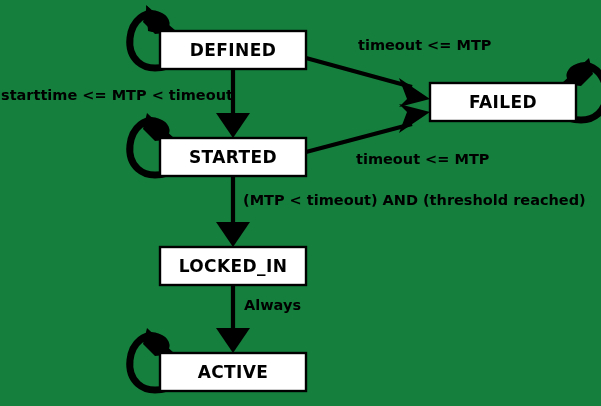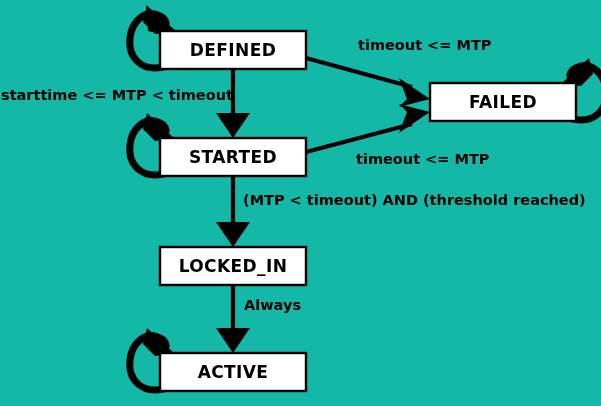--- a/index.html
+++ b/index.html
@@ -10,21 +10,21 @@
   body {
     width: 601px;
     height: 406px;
     font-family: "DejaVu Sans", sans-serif;
     overflow: hidden;
   }
   #diagram-root {
     position: relative;
     width: 601px;
     height: 406px;
-    background: #14b8a6;
+    background: #15803d;
     text-decoration: underline;
   }
   svg#state-diagram {
     position: absolute;
     left: 0;
     top: 0;
     width: 601px;
     height: 406px;
     display: block;
   }

